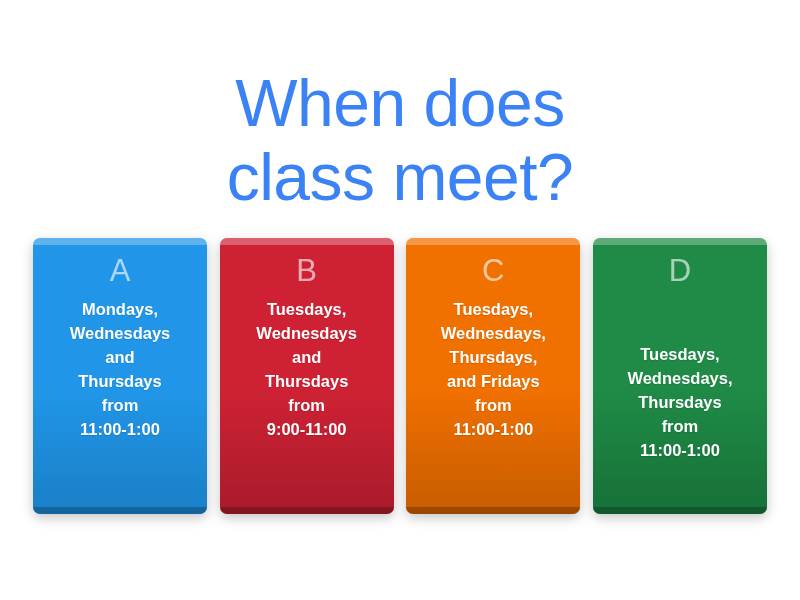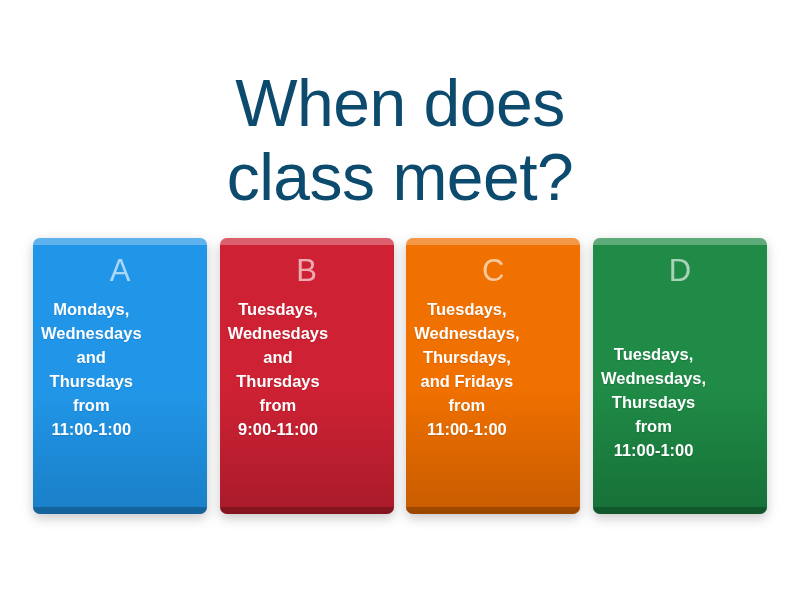--- a/index.html
+++ b/index.html
@@ -92,20 +92,21 @@
   }
 
   .card-text-wrap {
     position:relative;
     z-index:2;
     flex:1;
     width:100%;
     padding:0 8px;
     display:flex;
     align-items:flex-start;
+    justify-content:center;
   }
 
   .card-text {
     margin-top:8px;
     font-size:16.5px;
     line-height:24px;
     font-weight:bold;
     color:#ffffff;
     text-align:center;
     white-space:pre-line;
@@ -114,21 +115,21 @@
 
   
   .card-text-wrap.centered { align-items:center; }
   .card-text-wrap.centered .card-text { margin-top:0; }
 </style>
 </head>
 <body style="background: rgb(255, 255, 255);">
 
 <div class="quiz-stage">
 
-  <div class="question-title" style="color: #0c4a6e;">When does
+  <div class="question-title" style="color: #3b82f6;">When does
 class meet?</div>
 
   <div class="answers-row">
 
     <div class="answer-card" style="background: linear-gradient(rgb(33, 150, 232) 0%, rgb(33, 150, 232) 55%, rgb(26, 127, 199) 100%);">
       <div class="card-letter">A</div>
       <div class="card-text-wrap">
         <div class="card-text">Mondays,
 Wednesdays
 and

